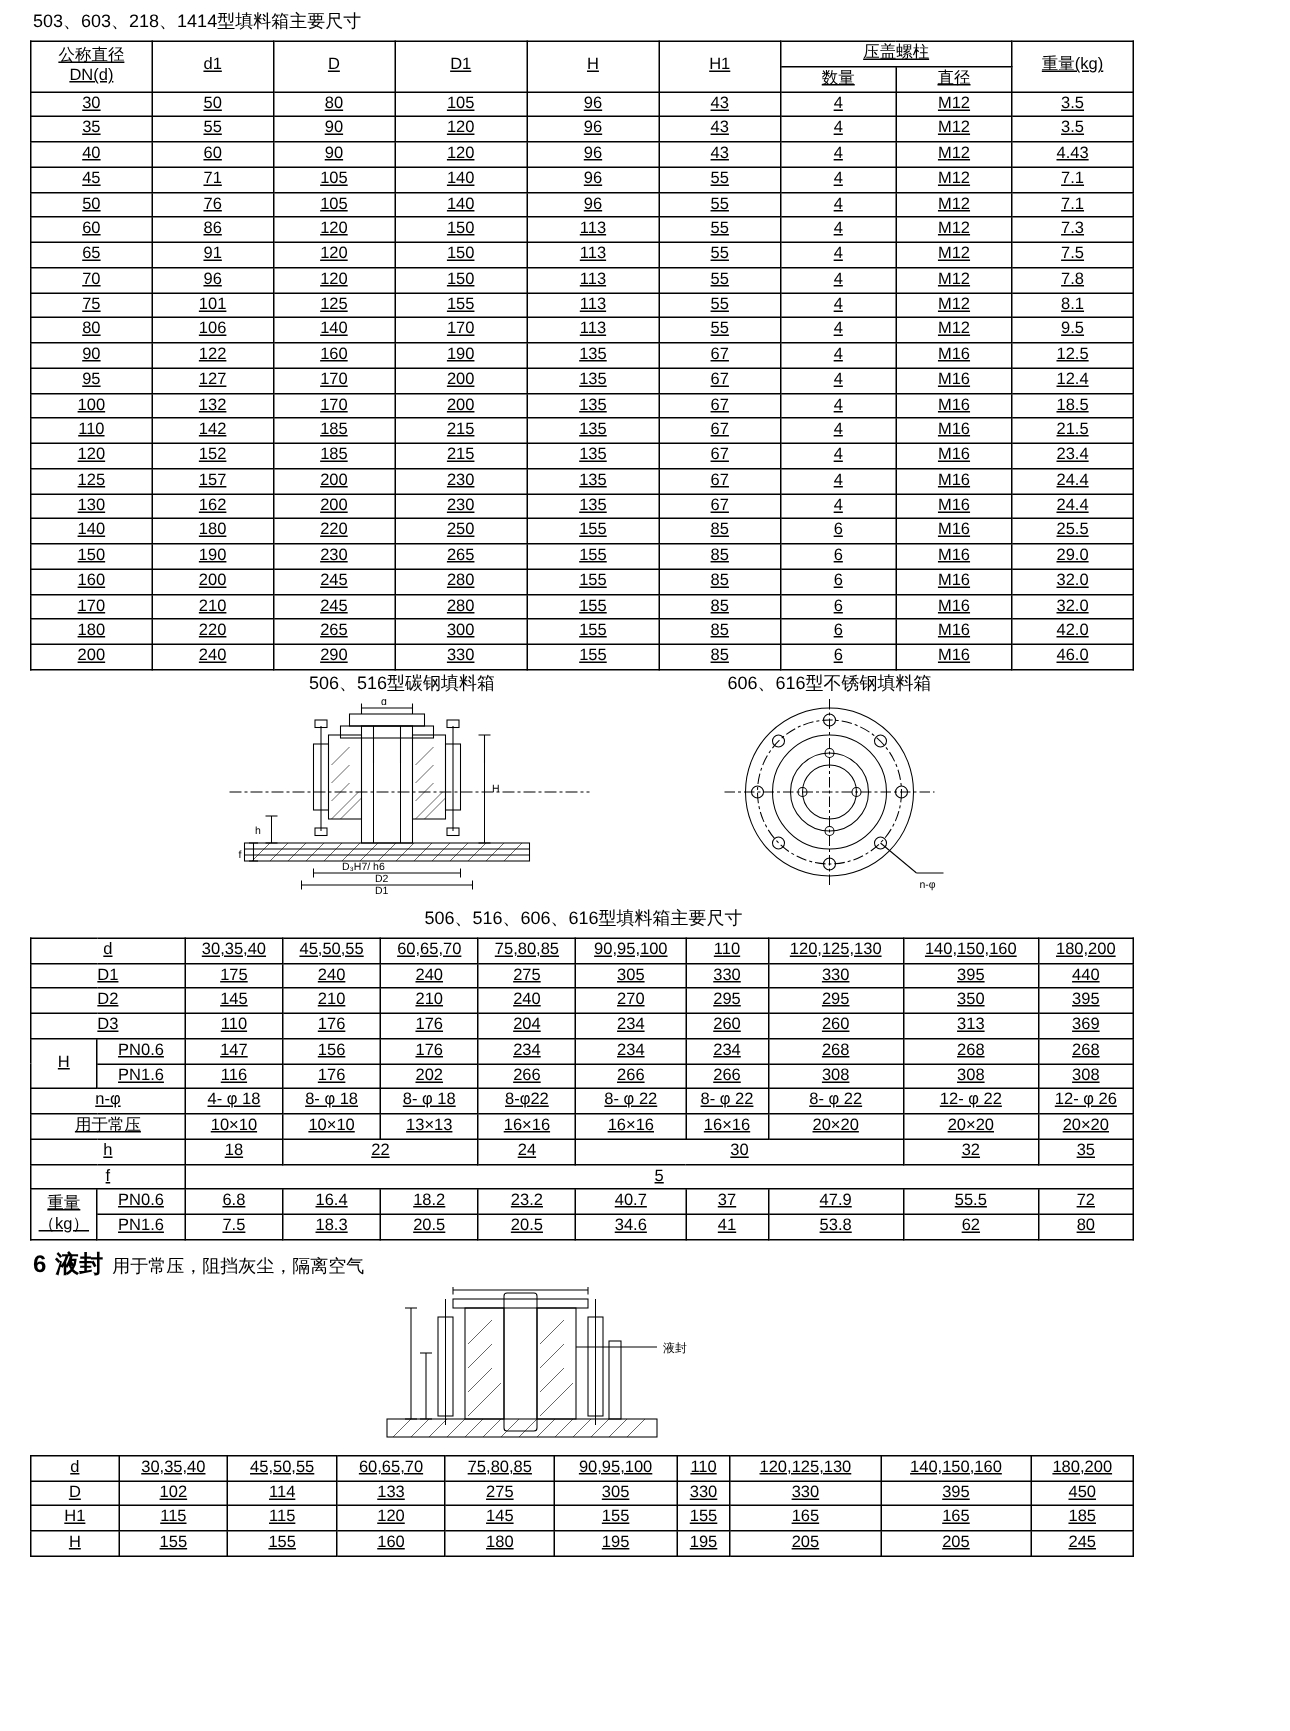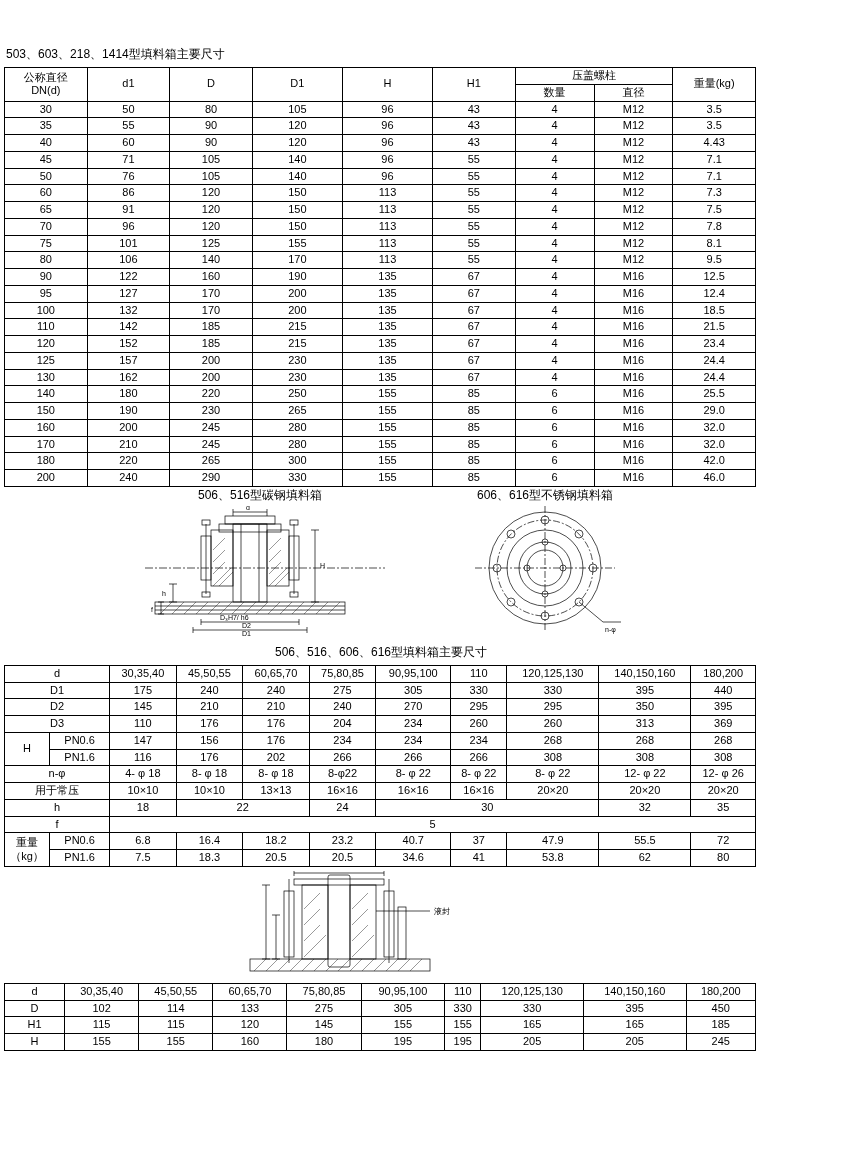--- a/index.html
+++ b/index.html
@@ -3,23 +3,23 @@
 <meta charset="utf-8">
 <style>
   html,body{margin:0;padding:0;}
   body{
     width:860px;
     font-family:"Liberation Sans","DejaVu Sans",sans-serif;
     font-size:11px;
     color:#000;
     background:#fff;
   }
-  .page{width:764px;padding:6px 8px 8px 4px;box-sizing:border-box;margin-top:40px;}
+  .page{width:764px;padding:6px 8px 8px 20px;box-sizing:border-box;}
   .caption{font-size:12px;margin:0 0 4px 2px;}
-  table{border-collapse:collapse;width:100%;}
+  table{border-collapse:collapse;width:100%;text-decoration:underline;}
   table.main td,table.main th{
     border:1px solid #000;
     text-align:center;
     vertical-align:middle;
     font-size:11px;
     padding:1px 2px;
     line-height:1.25;
   }
   table.main th{font-weight:normal;}
   .note{font-size:11px;margin:4px 0 6px 2px;}
@@ -591,20 +591,23 @@
           <td>20.5</td>
           <td>34.6</td>
           <td>41</td>
           <td>53.8</td>
           <td>62</td>
           <td>80</td>
         </tr>
       </tbody>
   </table>
 
+  <div class="secthead">
+    <span class="num">6</span><span>液封</span><span class="sub">用于常压，阻挡灰尘，隔离空气</span>
+  </div>
 
   <div class="fig-wrap">
     <svg width="320" height="110" viewBox="0 0 320 110">
       <g stroke="#000" fill="none" stroke-width="0.7">
 
         <rect x="30" y="88" width="180" height="12"></rect>
         <g stroke-width="0.4">
           <line x1="34" y1="100" x2="46" y2="88"></line>
             <line x1="46" y1="100" x2="58" y2="88"></line>
           <line x1="58" y1="100" x2="70" y2="88"></line>

